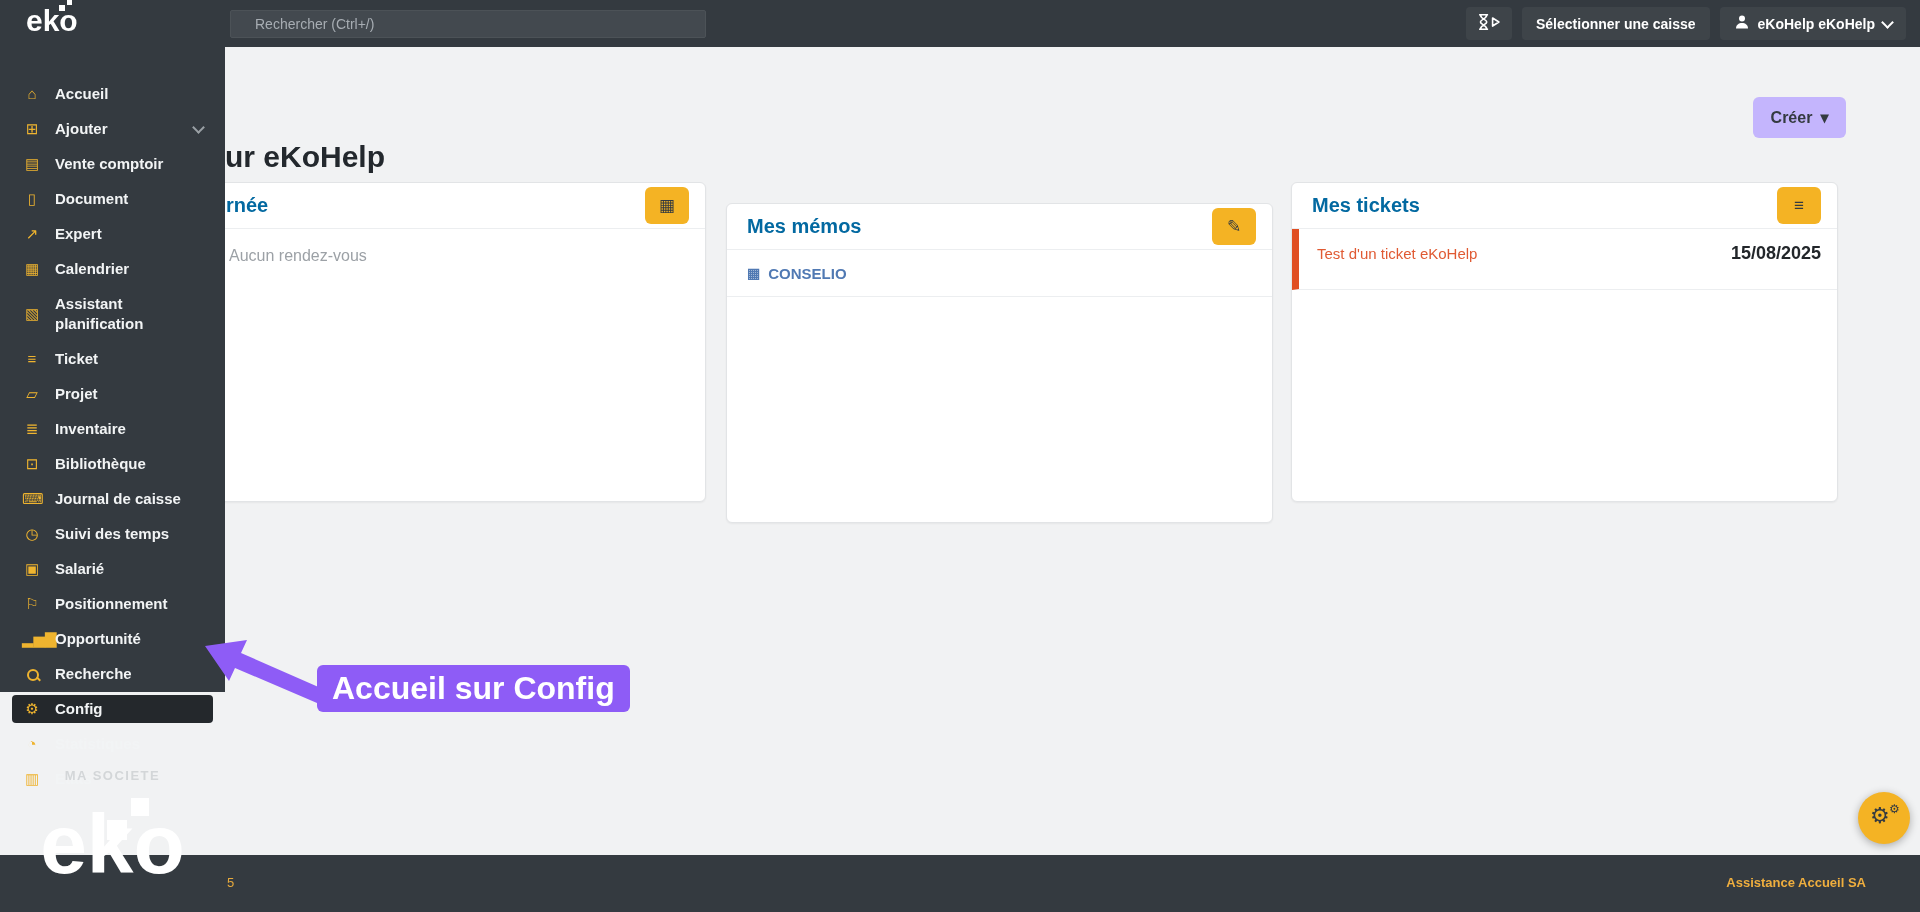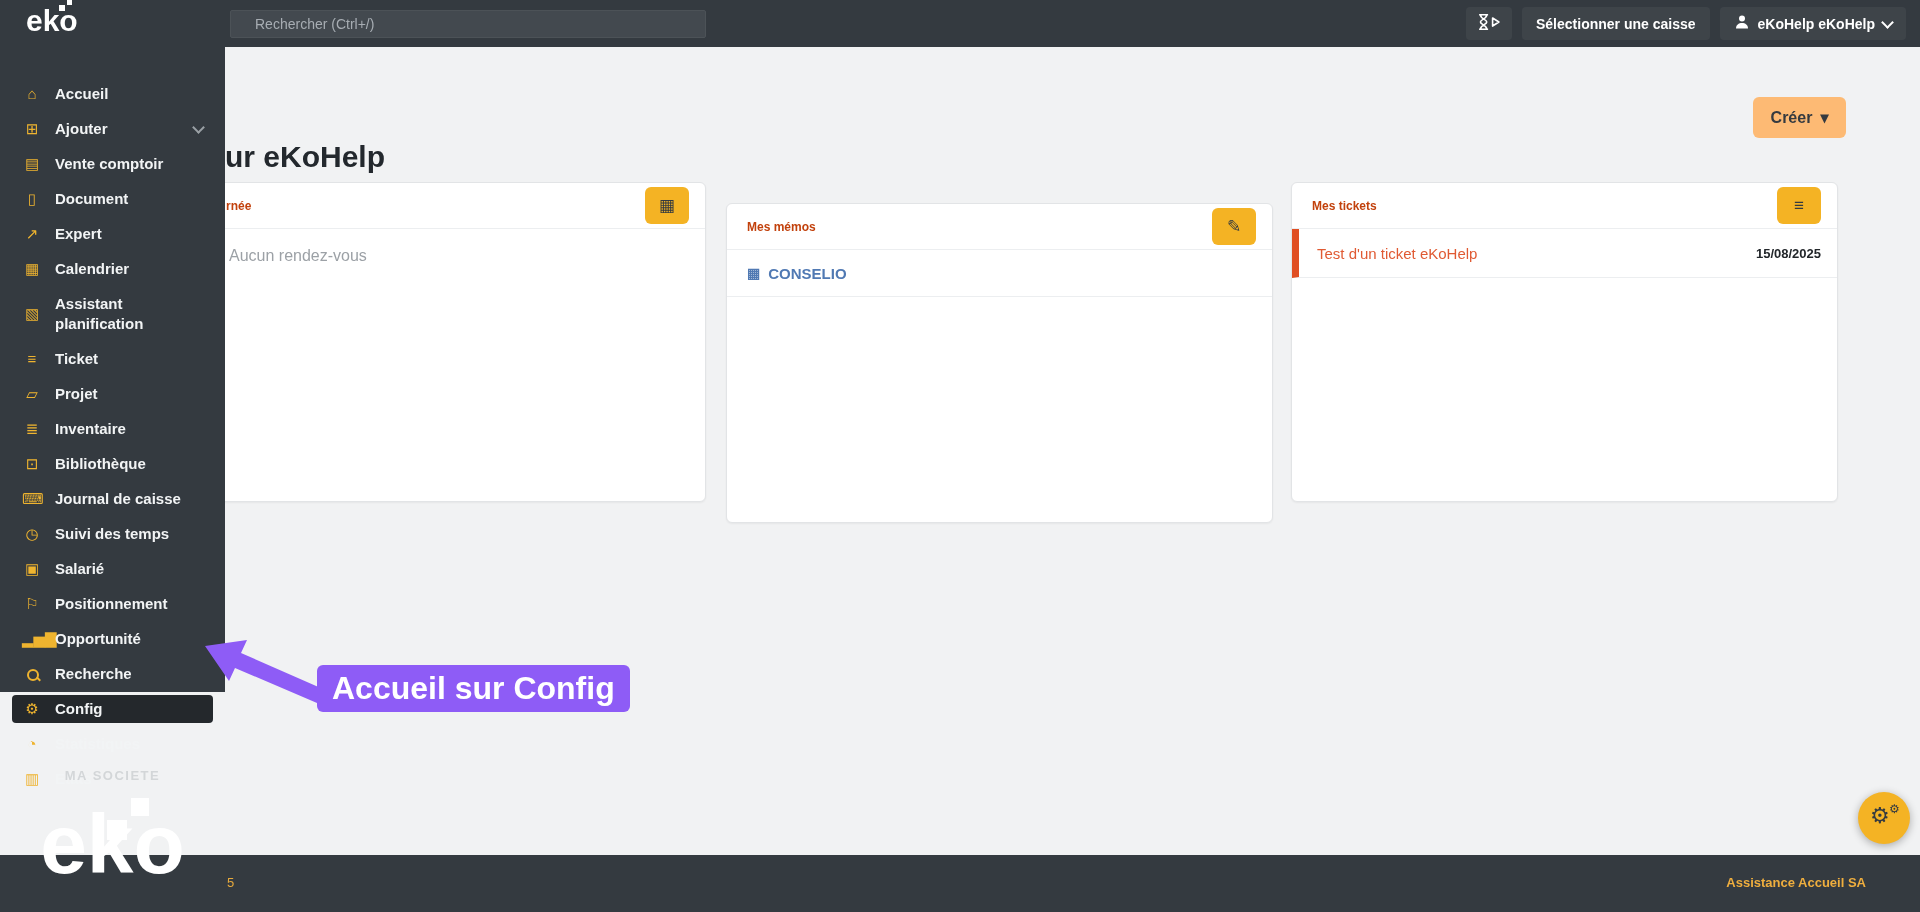--- a/index.html
+++ b/index.html
@@ -34,37 +34,37 @@
   .mag::before{content:"";position:absolute;left:0;top:0;width:8px;height:8px;border:2px solid #EFB42F;border-radius:50%;}
   .mag::after{content:"";position:absolute;left:9px;top:9px;width:5px;height:2px;background:#EFB42F;transform:rotate(45deg);}
   .company{position:absolute;left:0;top:768px;width:225px;text-align:center;color:#D3D6D8;
        font-size:13px;font-weight:600;letter-spacing:1.5px;}
   .logo-big{position:absolute;left:0;top:802px;width:225px;text-align:center;color:#fff;
        font-size:84px;font-weight:800;line-height:1;}
   .logo-big .px{position:absolute;background:#fff;}
 
   
   .page-title{position:absolute;left:225px;top:96px;font-size:30px;font-weight:700;color:#23282D;z-index:1;margin-top:44px;}
-  .create-btn{position:absolute;left:1753px;top:97px;width:93px;height:41px;background:#fdba74;border:none;
+  .create-btn{position:absolute;left:1753px;top:97px;width:93px;height:41px;background:#c4b5fd;border:none;
        border-radius:6px;display:flex;align-items:center;justify-content:center;gap:8px;
        font-family:"Liberation Sans",sans-serif;font-size:16px;font-weight:700;color:#343A40;cursor:pointer;z-index:1;}
   .card{position:absolute;background:#fff;border:1px solid #E2E4E6;border-radius:6px;
        box-shadow:0 1px 2px rgba(0,0,0,0.05);z-index:1;box-sizing:border-box;}
   .card-head{height:45px;border-bottom:1px solid #ECEEF0;display:flex;align-items:center;padding:0 16px 0 20px;}
-  .card-title{font-size:12px;font-weight:700;color:#c2410c;}
+  .card-title{font-size:20px;font-weight:700;color:#0369a1;}
   .head-btn{margin-left:auto;width:44px;height:37px;border:none;border-radius:6px;background:#F4B324;
        display:flex;align-items:center;justify-content:center;font-size:17px;color:#343A40;cursor:pointer;}
   .empty-text{color:#9CA1A6;font-size:16px;}
   .memo-row{height:46px;display:flex;align-items:center;padding-left:20px;border-bottom:1px solid #ECEEF0;
        color:#5079B3;font-size:15px;font-weight:600;cursor:pointer;gap:8px;}
   .memo-ico{font-size:14px;color:#5079B3;}
   .ticket-row{height:48px;display:flex;align-items:center;border-bottom:1px solid #ECEEF0;
-       border-left:7px solid #E04E22;padding:0 16px 0 18px;cursor:pointer;}
+       border-left:7px solid #E04E22;padding:0 16px 12px 18px;cursor:pointer;}
   .ticket-label{color:#E05A33;font-size:15px;}
-  .ticket-date{margin-left:auto;color:#22262A;font-size:13px;font-weight:700;text-align:right;}
+  .ticket-date{margin-left:auto;color:#22262A;font-size:18px;font-weight:700;text-align:right;}
   .cake{margin-left:auto;}
 
   
   .annot-label{position:absolute;left:317px;top:665px;background:#8E5CF6;color:#fff;border-radius:6px;
        padding:5px 15px;font-size:32px;font-weight:700;z-index:9;}
   .annot-arrow{position:absolute;left:195px;top:634px;z-index:9;}
 
   
   .footer{position:absolute;left:0;top:855px;width:1920px;height:57px;background:#343A40;z-index:2;}
   .footer-version{position:absolute;left:227px;top:20px;color:#E6A93C;font-size:13px;}

